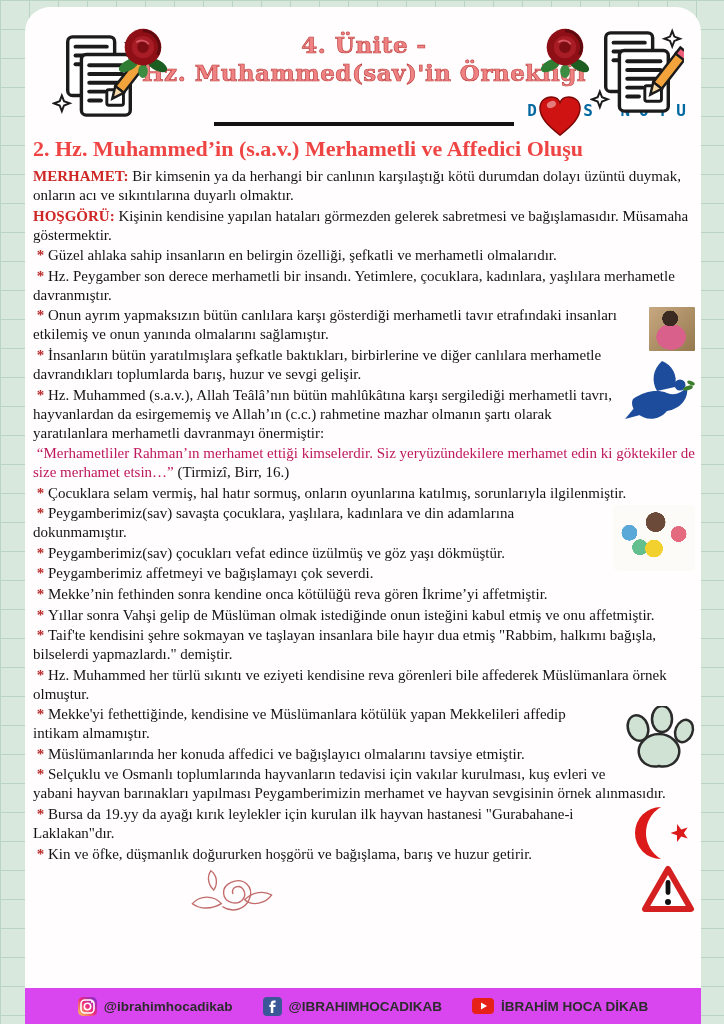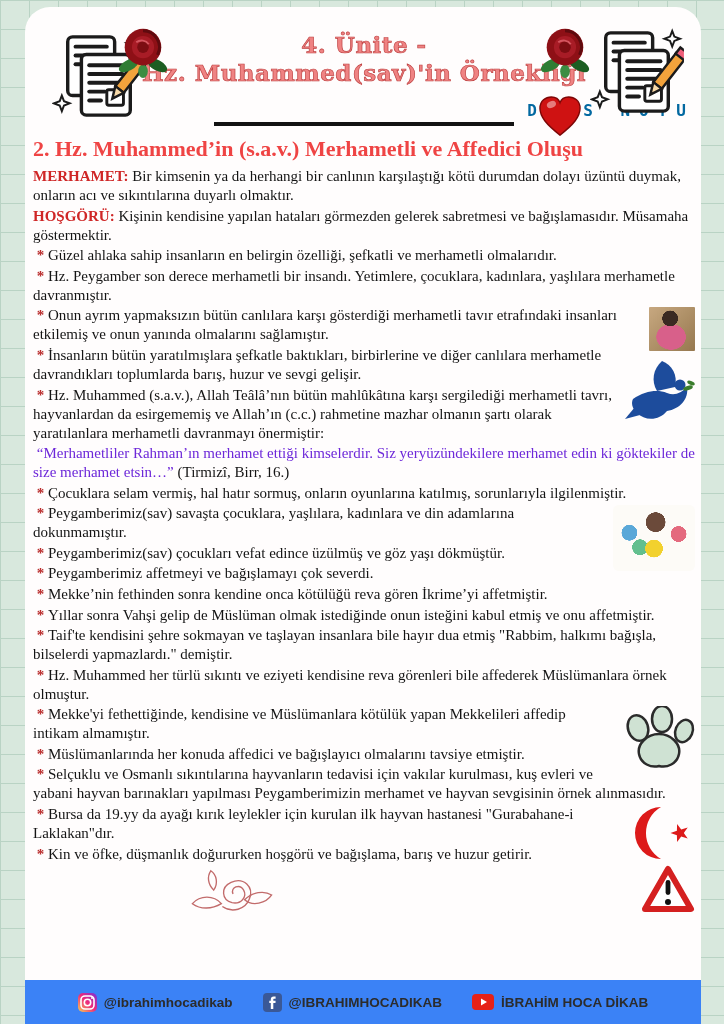--- a/index.html
+++ b/index.html
@@ -41,21 +41,21 @@
     font-family:"Liberation Serif",serif;font-weight:bold;font-size:22px;
     color:#ef4444;
   }
   
   #content{position:relative;}
   .para{margin:0 0 1.5px;font-size:15px;line-height:1.27;color:#141414;}
   .rn{font-weight:normal;}
   .rb{font-weight:normal;}
   .rst{color:#b92b2b;font-weight:bold;}
   .rr{color:#cf2626;font-weight:bold;margin-top:24px;}
-  .rq{color:#6d28d9;}
+  .rq{color:#be185d;}
   .section-heading{
     margin:13px 0 5px;text-align:center;
     font-size:17px;font-weight:bold;color:#e02424;
   }
   .float-right{float:right;clear:right;margin:1px 0 3px 10px;}
   
   .child-photo{width:46px;height:44px;border-radius:1px;display:block;
     background:
       radial-gradient(circle 8px at 46% 26%, #3a2a22 97%, transparent),
       radial-gradient(ellipse 15px 13px at 48% 68%, #d8608a 97%, transparent),
@@ -70,22 +70,22 @@
       radial-gradient(circle 9px at 50% 66%, #f2d12e 97%, transparent),
       radial-gradient(circle 8px at 20% 42%, #5aa8d8 97%, transparent),
       radial-gradient(circle 8px at 80% 44%, #e46a7e 97%, transparent),
       radial-gradient(circle 8px at 33% 64%, #63bf8e 97%, transparent),
       radial-gradient(circle 10px at 52% 26%, #6b4a3a 97%, transparent),
       #fdfbf7;}
   .rose-sketch-wrap{height:58px;position:relative;}
   .rose-sketch-wrap svg{position:absolute;left:150px;top:0;}
   
   .footer{
-    position:absolute;left:25px;right:23px;bottom:0;height:44px;
-    background:#3b82f6;display:flex;align-items:center;justify-content:center;gap:30px;
+    position:absolute;left:25px;right:23px;bottom:0;height:36px;
+    background:#d946ef;display:flex;align-items:center;justify-content:center;gap:30px;
     font-family:"Liberation Sans",sans-serif;font-weight:bold;font-size:13.5px;color:#2c2c2c;
   }
   .social{display:flex;align-items:center;gap:7px;}
 </style>
 </head>
 <body>
 
 <svg width="0" height="0" style="position:absolute">
   <defs>
     <symbol id="sym-docs" viewBox="0 0 96 90">
@@ -184,21 +184,21 @@
       <p class="para"><span class="rst">&nbsp;* </span><span class="rn">Hz. Muhammed </span><span class="rb">her türlü sıkıntı ve eziyeti kendisine reva görenleri</span><span class="rn"> bile affederek Müslümanlara örnek olmuştur.</span></p>
       <p class="para"><svg id="paw-icon" class="float-right" width="74" height="66" viewBox="0 0 74 66">
       <g fill="#cfe2d3" stroke="#2b2b2b" stroke-width="2.5">
         <ellipse cx="17" cy="22" rx="10" ry="13" transform="rotate(-18 17 22)"></ellipse>
         <ellipse cx="41" cy="13" rx="10" ry="13"></ellipse>
         <ellipse cx="63" cy="25" rx="8.5" ry="11.5" transform="rotate(22 63 25)"></ellipse>
         <path d="M38 28 C50 28 60 38 58 48 C56 58 46 62 38 60 C30 62 20 58 18 48 C16 38 26 28 38 28 Z"></path>
       </g>
     </svg><span class="rst">&nbsp;* </span><span class="rn">Mekke'yi fethettiğinde, kendisine ve Müslümanlara kötülük yapan </span><span class="rb">Mekkelileri affedip intikam almamıştır.</span></p>
       <p class="para"><span class="rst">&nbsp;* </span><span class="rn">Müslümanlarında </span><span class="rb">her konuda affedici ve bağışlayıcı</span><span class="rn"> olmalarını tavsiye etmiştir.</span></p>
-      <p class="para"><span class="rst">&nbsp;* </span><span class="rb">Selçuklu ve Osmanlı sıkıntılarına</span><span class="rn"> hayvanların tedavisi için vakılar kurulması, kuş evleri ve yabani hayvan barınakları yapılması Peygamberimizin merhamet ve hayvan sevgisinin örnek alınmasıdır.</span></p>
+      <p class="para"><span class="rst">&nbsp;* </span><span class="rb">Selçuklu ve Osmanlı toplumlarında</span><span class="rn"> hayvanların tedavisi için vakılar kurulması, kuş evleri ve yabani hayvan barınakları yapılması Peygamberimizin merhamet ve hayvan sevgisinin örnek alınmasıdır.</span></p>
       <p class="para"><svg id="crescent-star-icon" class="float-right" width="62" height="54" viewBox="0 0 62 54">
       <path d="M28 1 A26 26 0 1 0 28 53 A30 30 0 0 1 28 1 Z" fill="#dd1a1a"></path>
       <polygon points="37.5,27 43.9,24.8 44.1,18 48.2,23.4 54.7,21.4 50.8,27 54.7,32.6 48.2,30.6 44.1,36 43.9,29.2" fill="#dd1a1a"></polygon>
     </svg><span class="rst">&nbsp;* </span><span class="rn">Bursa da 19.yy da ayağı kırık leylekler için kurulan ilk hayvan hastanesi </span><span class="rb">"Gurabahane-i Laklakan"dır.</span></p>
       <p class="para"><svg id="warning-triangle-icon" class="float-right" width="54" height="50" viewBox="0 0 54 50">
       <path d="M27 5 L50 45 L4 45 Z" fill="#fff" stroke="#d42020" stroke-width="6" stroke-linejoin="round"></path>
       <rect x="24.6" y="16" width="4.8" height="15" rx="2.4" fill="#101010"></rect>
       <circle cx="27" cy="38" r="3" fill="#101010"></circle>
     </svg><span class="rst">&nbsp;* </span><span class="rb">Kin ve öfke, düşmanlık doğururken hoşgörü ve bağışlama, barış ve huzur getirir.</span></p>
     </div>

